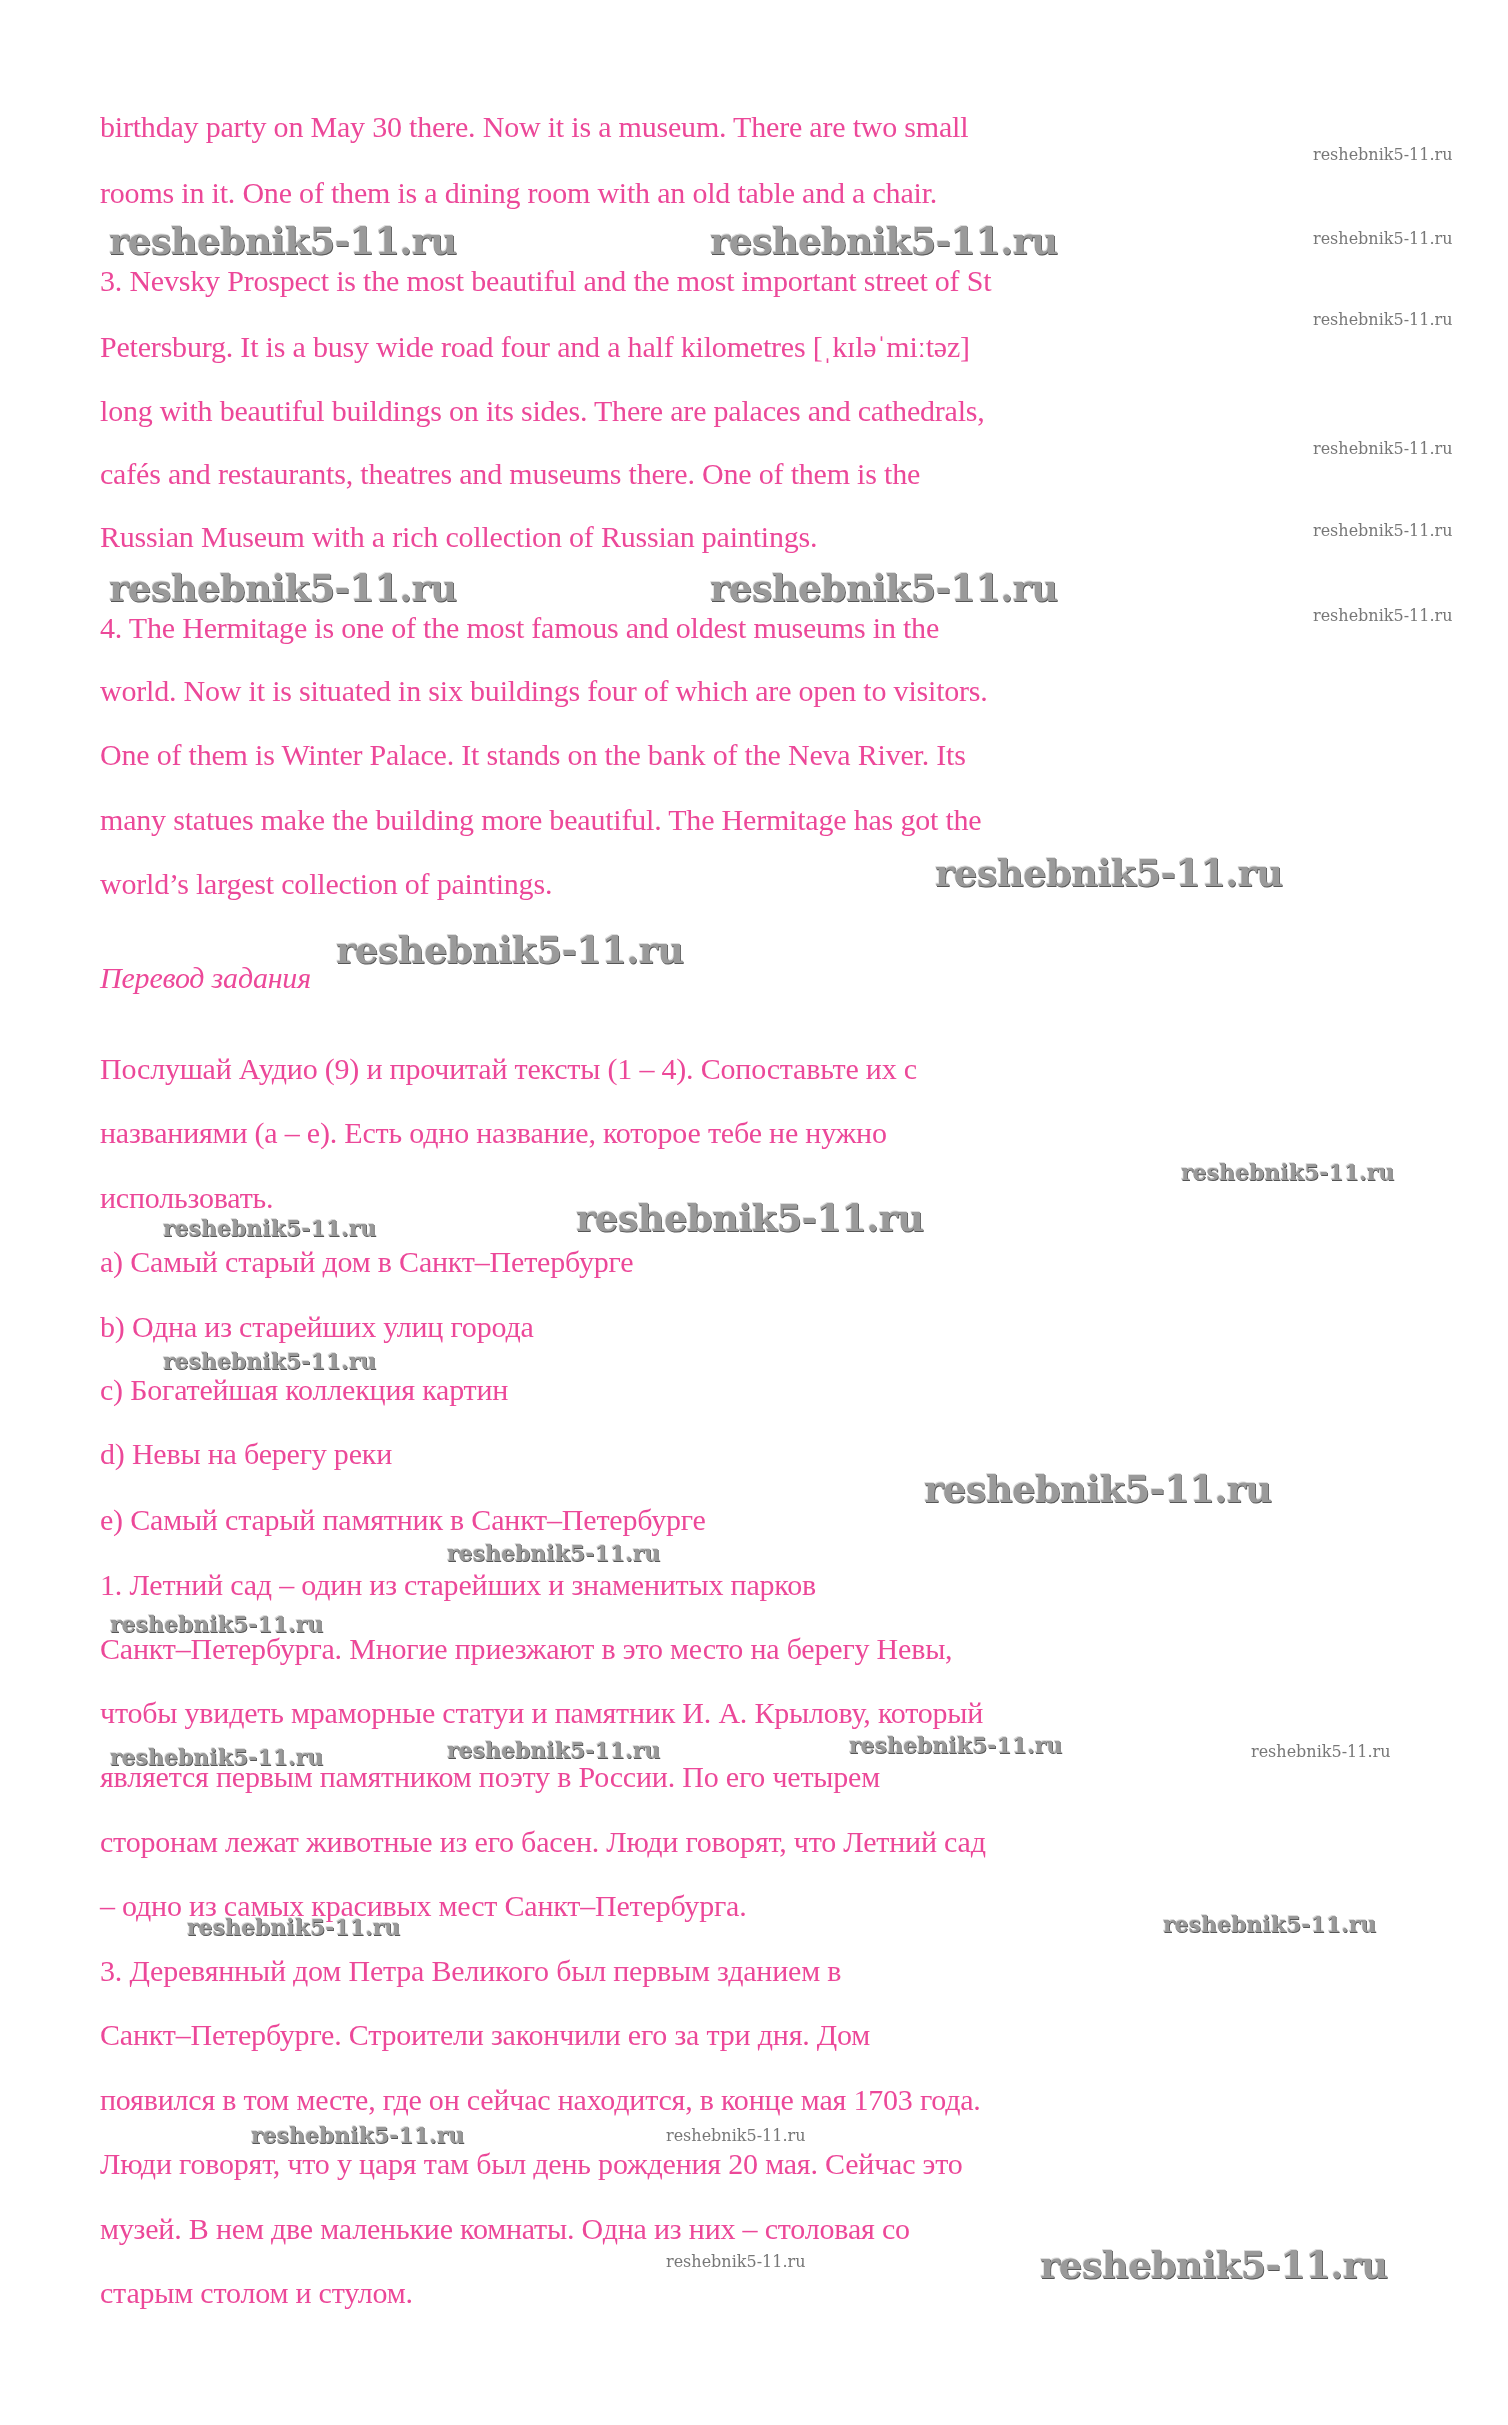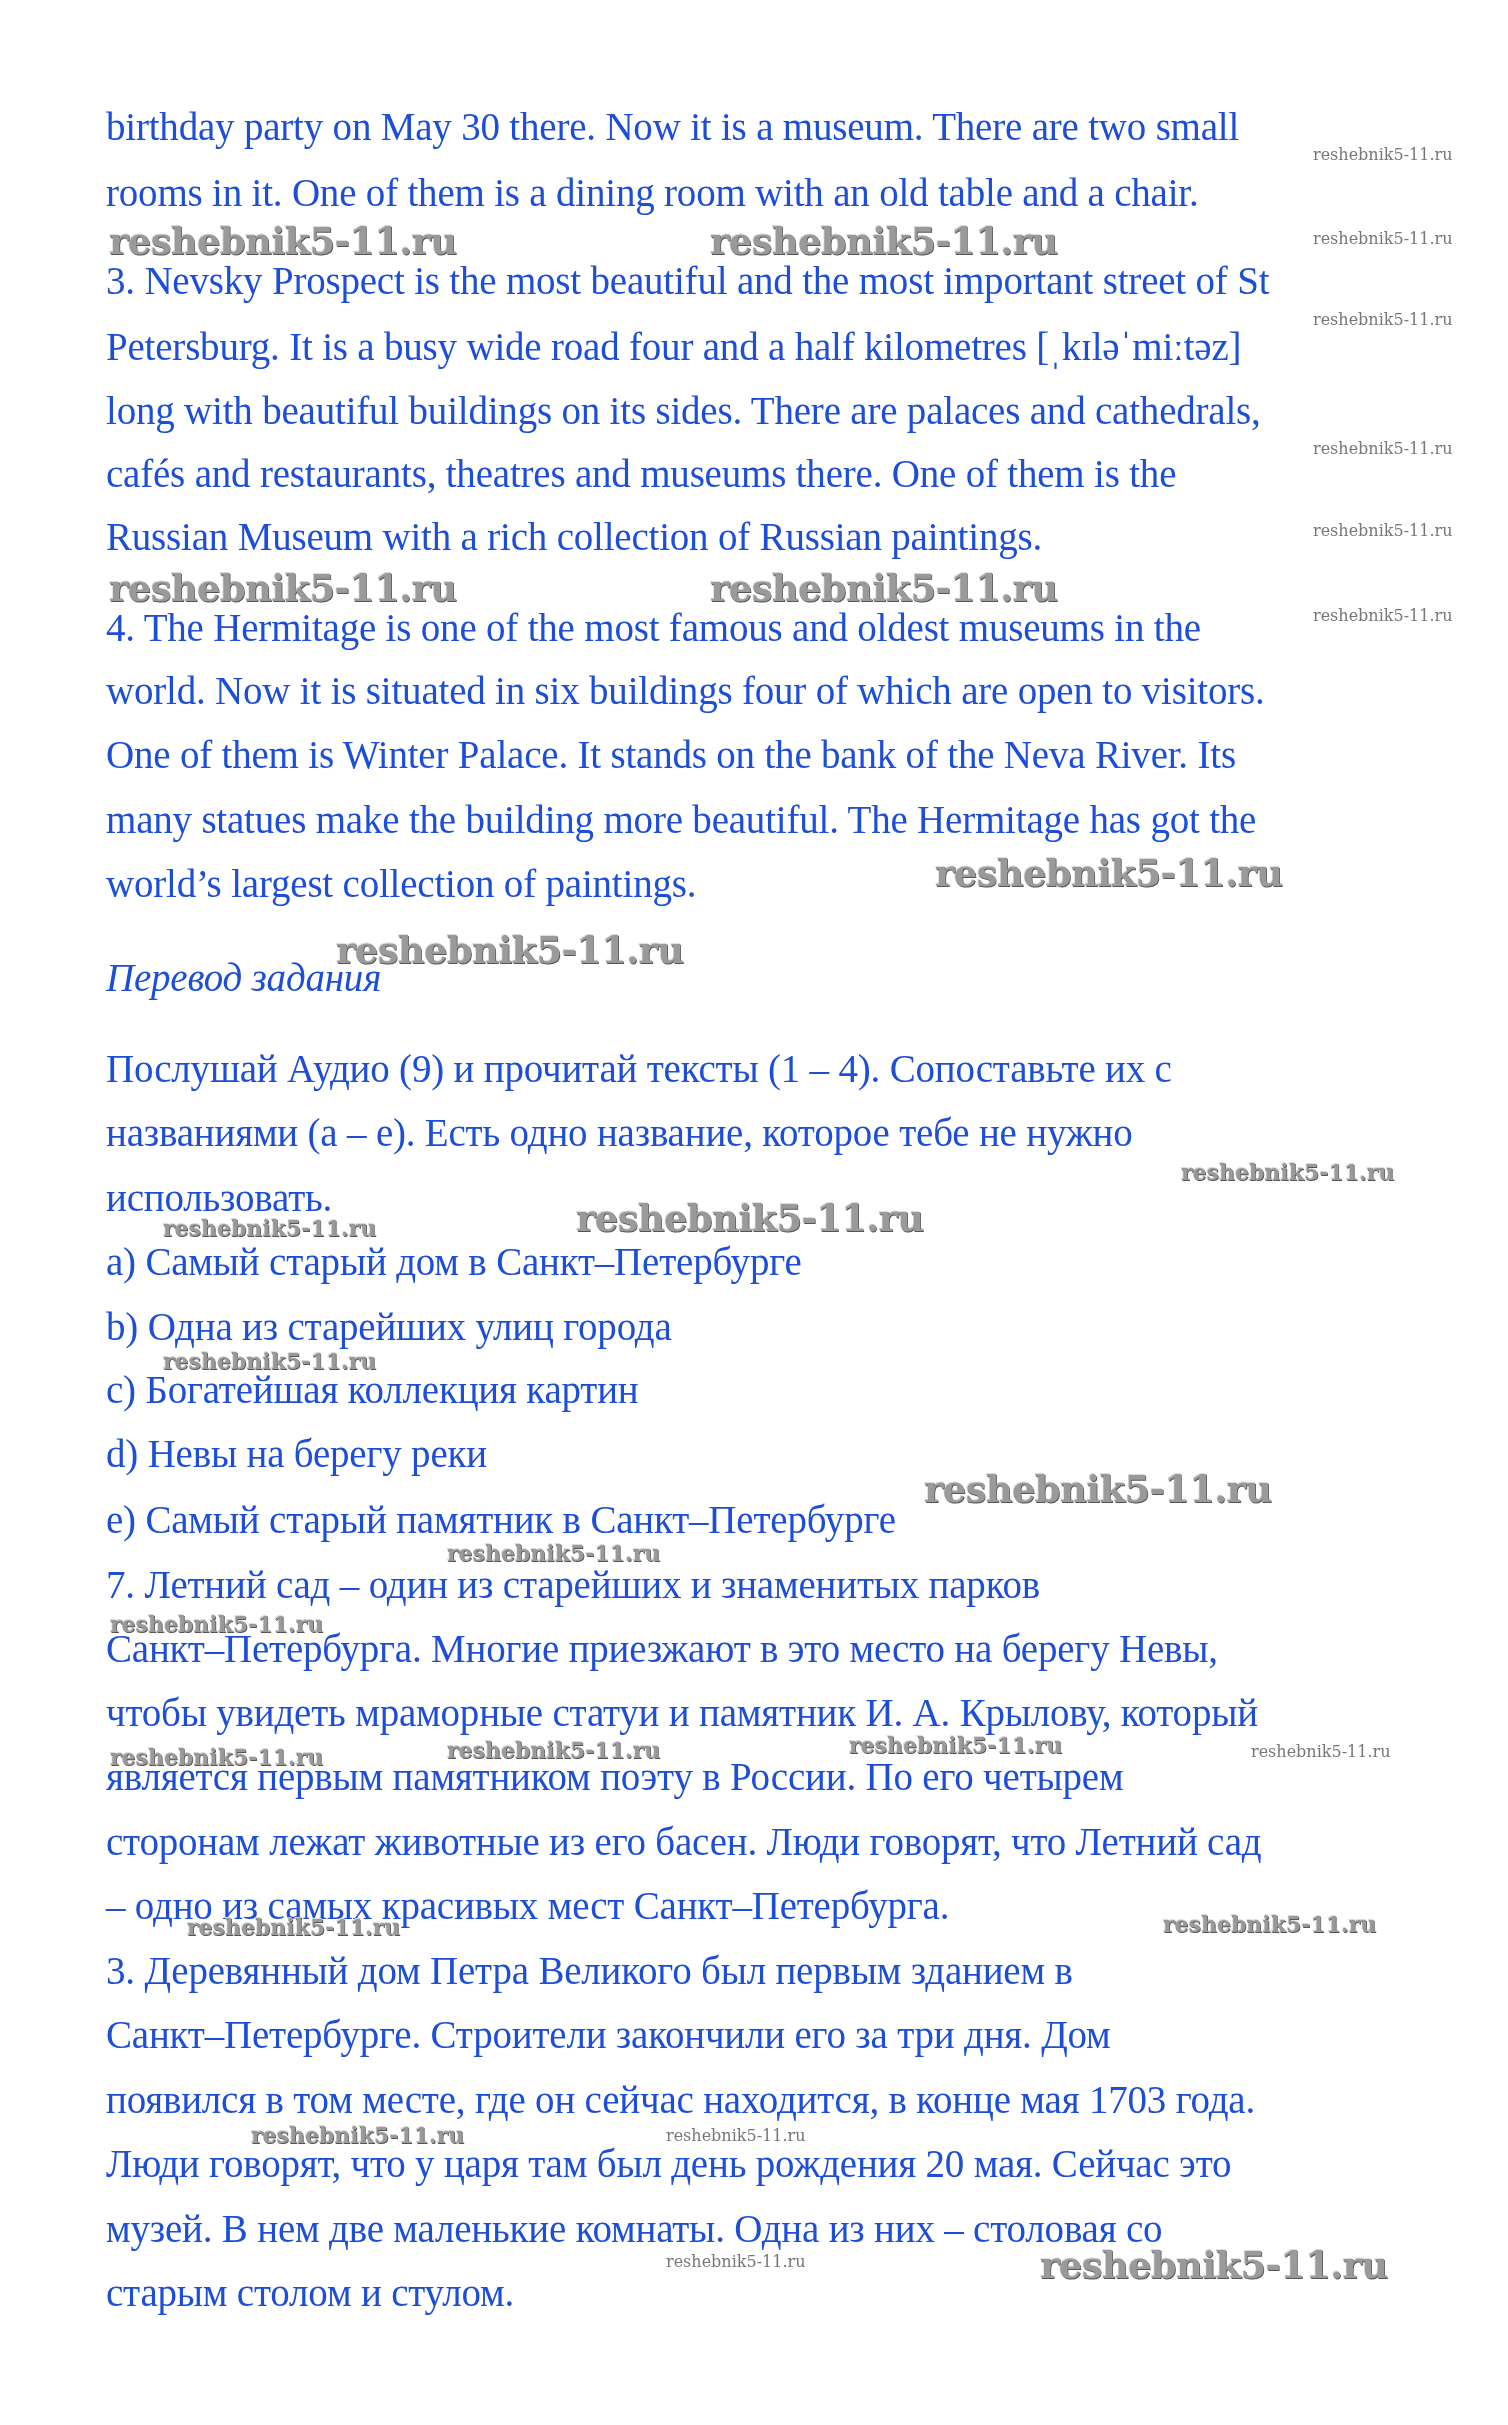--- a/index.html
+++ b/index.html
@@ -1,17 +1,17 @@
 <!DOCTYPE html>
 <html style="font-size:11.7px"><head>
 <meta charset="utf-8">
 <style>
   html,body{margin:0;padding:0;background:#fff;}
   body{width:1508px;height:2426px;position:relative;overflow:hidden;}
-  .ln{position:absolute;left:106px;font-family:"Liberation Serif","DejaVu Serif",serif;font-size:39px;line-height:47px;color:#1d4ed8;white-space:nowrap;letter-spacing:-0.2px;}
+  .ln{position:absolute;left:100px;font-family:"Liberation Serif","DejaVu Serif",serif;font-size:30px;line-height:47px;color:#ec4899;white-space:nowrap;letter-spacing:-0.2px;}
   .it{font-style:italic;}
   .wm{position:absolute;font-family:"DejaVu Serif","Liberation Serif",serif;font-weight:bold;color:#9a9a9a;white-space:nowrap;
       text-shadow:0.7px 0.7px 0 #555,-0.7px -0.7px 0 #ddd;}
   .wm.big{font-size:37px;letter-spacing:-0.7px;}
   .wm.small{font-size:16px;font-weight:normal;color:#777;text-shadow:none;}
   .wm.mid{font-size:22px;}
 </style>
 </head>
 <body>
 
@@ -30,21 +30,21 @@
   <div class="ln" style="top:860px">world’s largest collection of paintings.</div>
   <div class="ln it" style="top:954px">Перевод задания</div>
   <div class="ln" style="top:1045px">Послушай Аудио (9) и прочитай тексты (1 – 4). Сопоставьте их с</div>
   <div class="ln" style="top:1109px">названиями (a – e). Есть одно название, которое тебе не нужно</div>
   <div class="ln" style="top:1174px">использовать.</div>
   <div class="ln" style="top:1238px">a) Самый старый дом в Санкт–Петербурге</div>
   <div class="ln" style="top:1303px">b) Одна из старейших улиц города</div>
   <div class="ln" style="top:1366px">c) Богатейшая коллекция картин</div>
   <div class="ln" style="top:1430px">d) Невы на берегу реки</div>
   <div class="ln" style="top:1496px">e) Самый старый памятник в Санкт–Петербурге</div>
-  <div class="ln" style="top:1561px">7. Летний сад – один из старейших и знаменитых парков</div>
+  <div class="ln" style="top:1561px">1. Летний сад – один из старейших и знаменитых парков</div>
   <div class="ln" style="top:1625px">Санкт–Петербурга. Многие приезжают в это место на берегу Невы,</div>
   <div class="ln" style="top:1689px">чтобы увидеть мраморные статуи и памятник И. А. Крылову, который</div>
   <div class="ln" style="top:1753px">является первым памятником поэту в России. По его четырем</div>
   <div class="ln" style="top:1818px">сторонам лежат животные из его басен. Люди говорят, что Летний сад</div>
   <div class="ln" style="top:1882px">– одно из самых красивых мест Санкт–Петербурга.</div>
   <div class="ln" style="top:1947px">3. Деревянный дом Петра Великого был первым зданием в</div>
   <div class="ln" style="top:2011px">Санкт–Петербурге. Строители закончили его за три дня. Дом</div>
   <div class="ln" style="top:2076px">появился в том месте, где он сейчас находится, в конце мая 1703 года.</div>
   <div class="ln" style="top:2140px">Люди говорят, что у царя там был день рождения 20 мая. Сейчас это</div>
   <div class="ln" style="top:2205px">музей. В нем две маленькие комнаты. Одна из них – столовая со</div>

